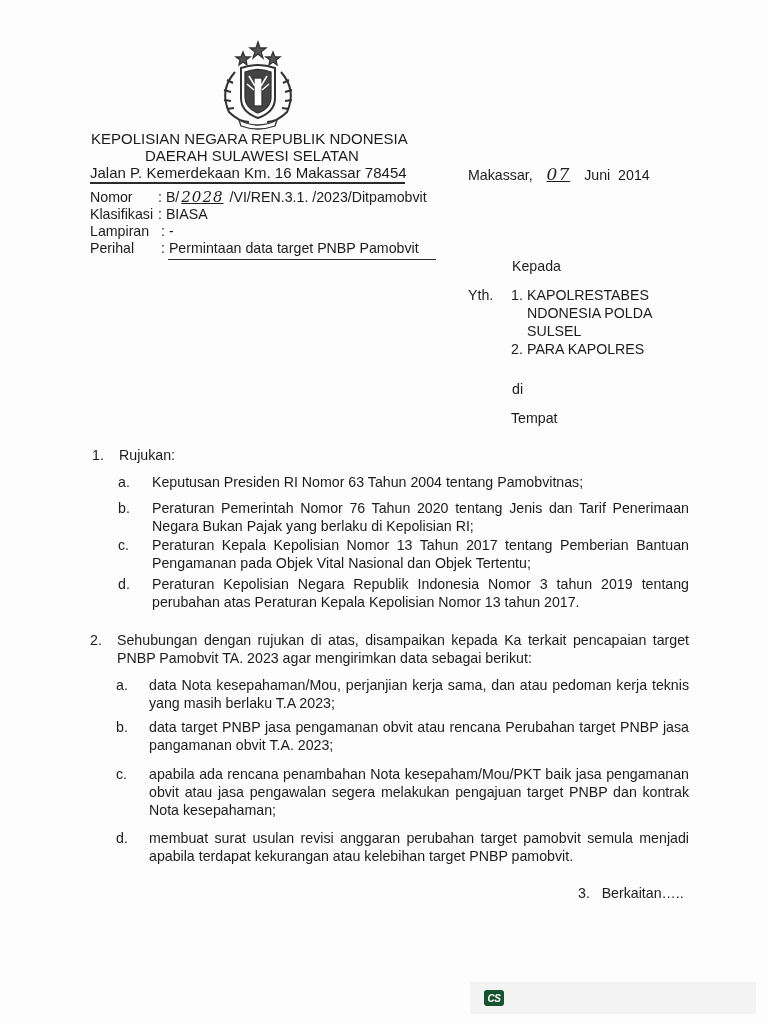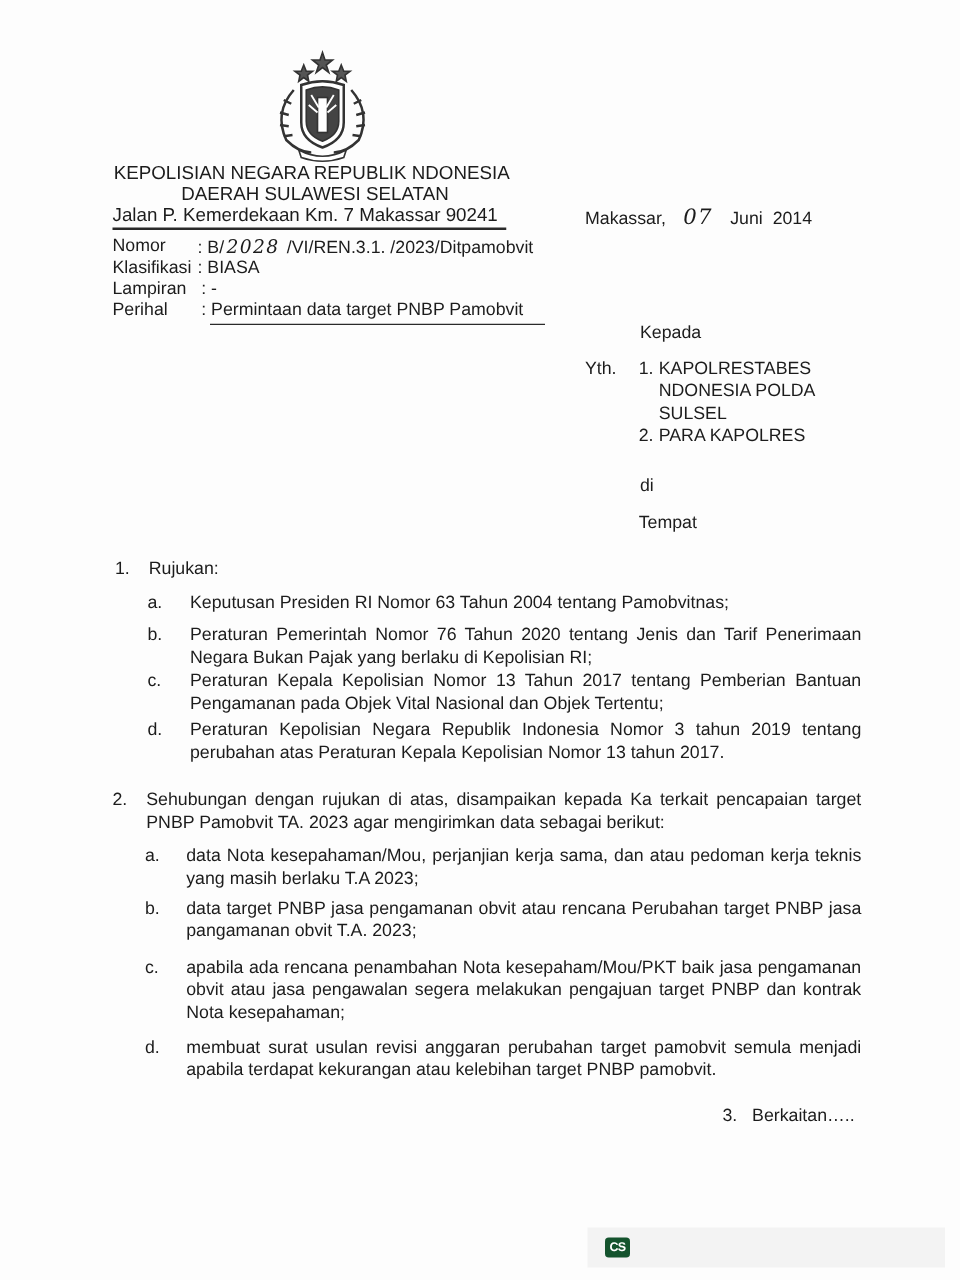--- a/index.html
+++ b/index.html
@@ -4,25 +4,25 @@
 <style>
   html, body { margin:0; padding:0; }
   body { width:768px; height:1024px; background:#fdfdfd; position:relative; overflow:hidden;
          font-family:"Liberation Sans", sans-serif; color:#1c1c1c; }
   .abs { position:absolute; }
   .t { font-size:14.2px; line-height:18px; white-space:nowrap; }
   .just { text-align:justify; text-align-last:left; white-space:normal; }
   .logo { left:205px; top:40px; width:106px; height:92px; }
   .head-line { font-size:15px; line-height:18px; }
   .uline { }
-  .hand { font-family:"DejaVu Serif", serif; font-style:italic; font-size:17px; letter-spacing:1px; }
+  .hand { font-family:"DejaVu Serif", serif; font-style:italic; font-size:17px; letter-spacing:1px;text-decoration:underline; }
   .rule { position:absolute; height:1.5px; background:#2a2a2a; }
   .marker { position:absolute; font-size:14.2px; line-height:18px; }
   .footer { left:470px; top:982px; width:286px; height:32px; background:#f3f3f3; display:flex; align-items:center; padding-left:14px; box-sizing:border-box; }
-  .cs-icon { width:20px; height:16px; background:#14532d; border-radius:3px; color:#fff; font-size:10px; font-weight:bold; display:flex; align-items:center; justify-content:center; margin-right:8px; letter-spacing:-0.5px; }
+  .cs-icon { width:20px; height:16px; background:#14532d; border-radius:3px; color:#fff; font-size:10px; font-weight:bold; display:flex; align-items:center; justify-content:center; margin-right:8px; letter-spacing:-0.5px;font-style:italic; }
   .footer-text { font-family:"DejaVu Sans", sans-serif; font-size:14.5px; color:#333; }
 </style>
 </head>
 <body>
 
 <div class="abs logo">
   <svg viewBox="0 0 106 92" width="106" height="92">
     <g fill="none" stroke="#333" stroke-width="1.3">
       <polygon points="53,2 55,8 61,8 56,12 58,18 53,14 48,18 50,12 45,8 51,8" fill="#555"></polygon>
       <polygon points="38,12 40,17 45,17 41,20 42,25 38,22 34,25 35,20 31,17 36,17" fill="#555"></polygon>
@@ -34,21 +34,21 @@
       <path d="M30,32 Q14,50 24,72 Q34,82 44,82" stroke-width="2"></path>
       <path d="M76,32 Q92,50 82,72 Q72,82 62,82" stroke-width="2"></path>
       <path d="M22,40 l6,3 M19,50 l7,2 M19,60 l7,1 M22,69 l7,-1 M84,40 l-6,3 M87,50 l-7,2 M87,60 l-7,1 M84,69 l-7,-1" stroke-width="2"></path>
       <path d="M34,80 Q53,90 72,80 L70,86 Q53,92 36,86 Z" fill="#fff"></path>
     </g>
   </svg>
 </div>
 
 <div class="abs head-line" style="left:91px; top:130px;">KEPOLISIAN NEGARA REPUBLIK NDONESIA</div>
 <div class="abs head-line" style="left:145px; top:147px;">DAERAH SULAWESI SELATAN</div>
-<div class="abs head-line" style="left:90px; top:164px;">Jalan P. Kemerdekaan Km. 7 Makassar 90241</div>
+<div class="abs head-line" style="left:90px; top:164px;">Jalan P. Kemerdekaan Km. 16 Makassar 78454</div>
 <div class="rule" style="left:90px; top:182px; width:315px;"></div>
 
 <div class="abs t" style="left:468px; top:165px;">
   <span>Makassar,</span>
   <span class="hand" style="margin:0 10px;">07</span>
   <span style="white-space:pre;">Juni  2014</span>
 </div>
 
 <div class="abs t" style="left:90px; top:188px;">Nomor</div>
 <div class="abs t" style="left:158px; top:188px;">

